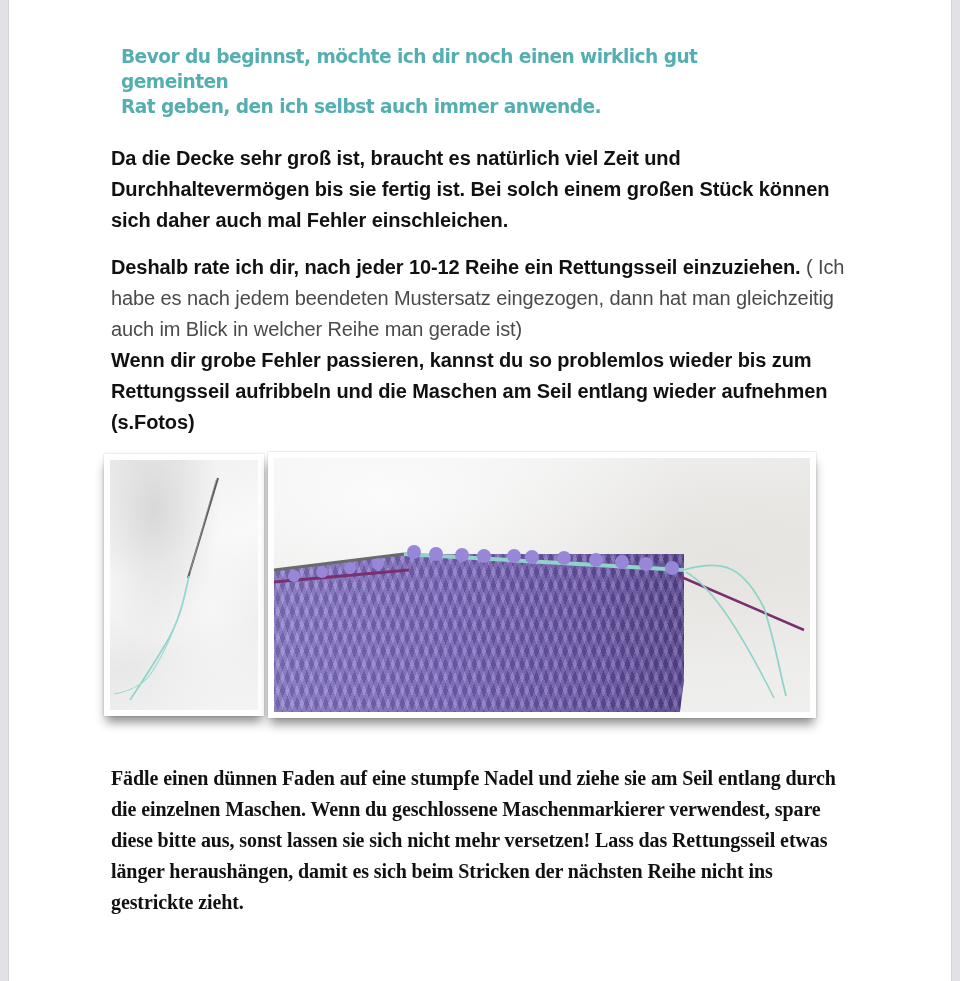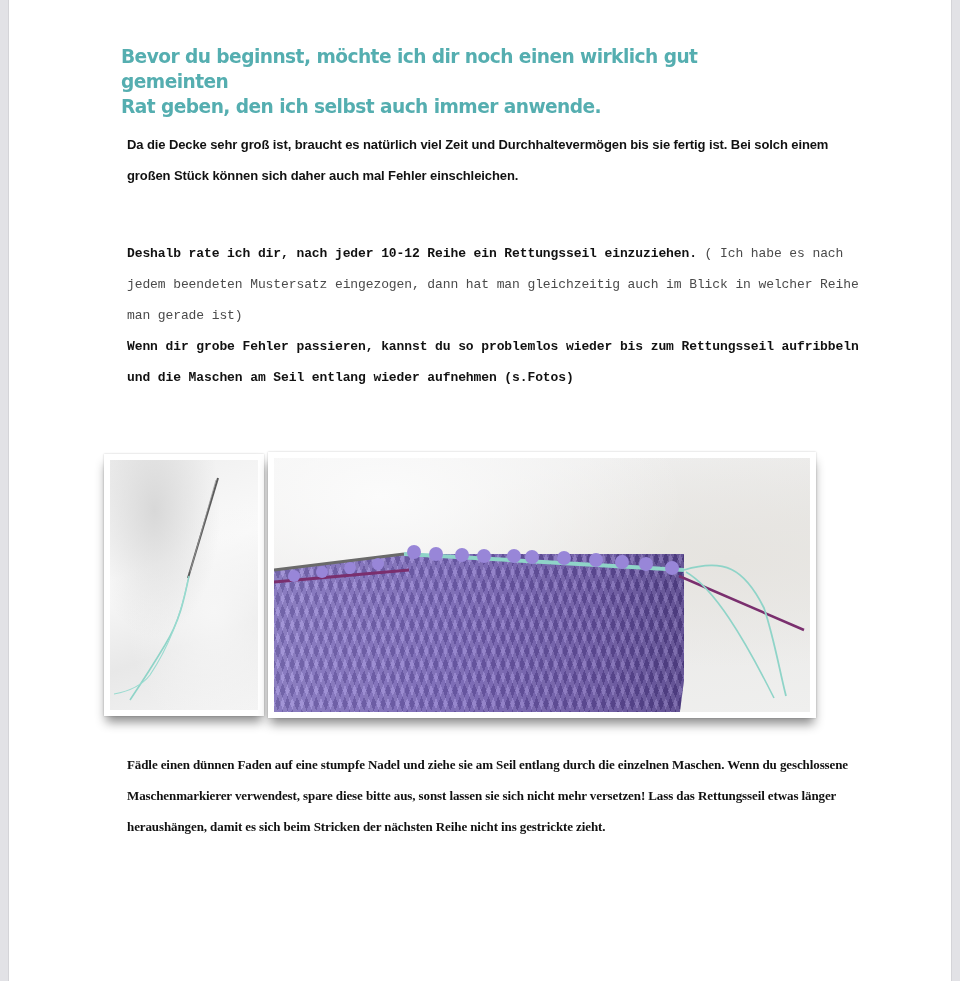--- a/index.html
+++ b/index.html
@@ -18,29 +18,30 @@
       position: absolute; left: 121px; top: 44px; width: 740px;
       color: #55aeb0;
       font-family: "DejaVu Sans", sans-serif;
       font-weight: bold;
       font-size: 20px; line-height: 25px;
       letter-spacing: -0.6px;
       transform: scaleX(0.93); transform-origin: left top;
     }
 
     .para {
-      position: absolute; left: 127px; width: 740px;
-      font-size: 13px; line-height: 31px;
+      position: absolute; left: 111px; width: 740px;
+      font-size: 20px; line-height: 31px;
       color: #111111;
       font-weight: bold;
       letter-spacing: -0.1px;
+      margin-top: 14px;
     }
     .para .light { font-weight: normal; color: #4a4a4a; }
     .p1 { top: 129px; }
-    .p2 { top: 238px; font-family: Liberation Mono, monospace; }
+    .p2 { top: 238px; }
     .p3 { top: 749px; font-family: Liberation Serif, serif; }
 
     .photo-left {
       position: absolute; left: 104px; top: 454px; width: 160px; height: 262px;
       background: #fff; padding: 6px;
       box-shadow: 0 8px 10px -2px rgba(0,0,0,0.45), 0 0 2px rgba(0,0,0,0.2);
     }
     .photo-right {
       position: absolute; left: 268px; top: 452px; width: 548px; height: 266px;
       background: #fff; padding: 6px;

